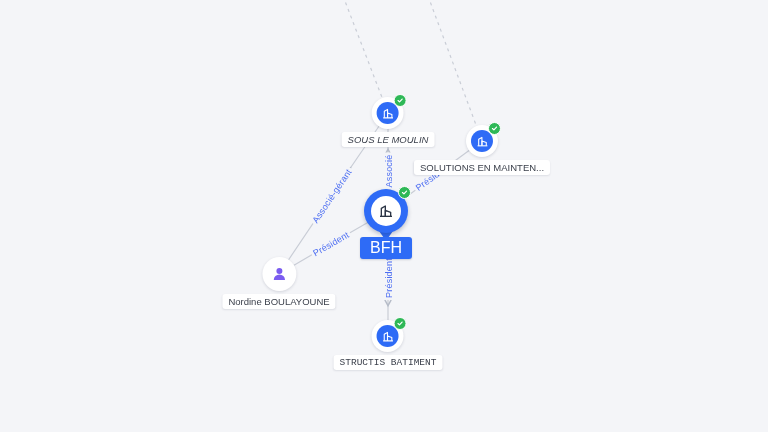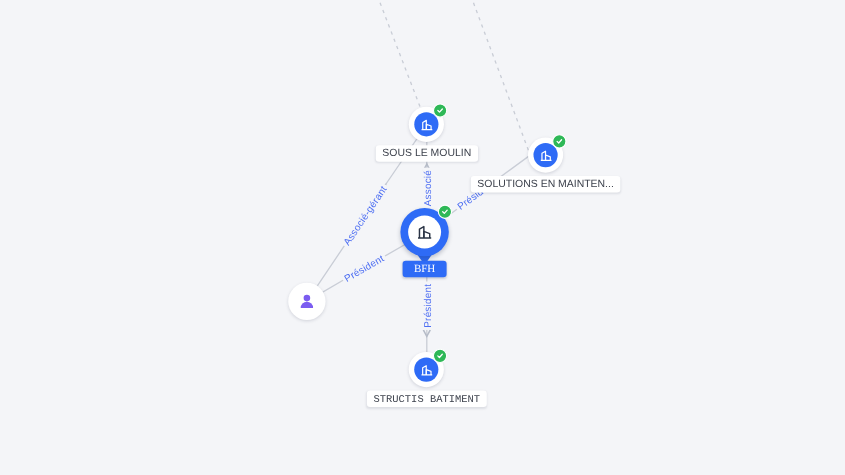--- a/index.html
+++ b/index.html
@@ -68,24 +68,23 @@
     width:0;height:0;
     border-left:9px solid transparent;border-right:9px solid transparent;
     border-top:13px solid var(--company-blue);
   }
   .bfh-inner{
     width:30px;height:30px;background:#fff;border-radius:50%;
     display:flex;align-items:center;justify-content:center;
   }
   .bfh-label{
     margin-top:-6px;z-index:2;position:relative;
-    background:var(--bfh-label-bg);color:#fff;font-size:10px;
+    background:var(--bfh-label-bg);color:#fff;font-size:16px;
     padding:2px 10px;border-radius:3px;white-space:nowrap;
     box-shadow:0 1px 2px rgba(20,30,60,.18);
-    font-family:Liberation Serif, serif;
   }
 </style>
 </head>
 <body>
 
 <div class="stage">
 
   <svg class="edges" width="768" height="432" viewBox="0 0 768 432">
     <defs>
       <marker id="arw" viewBox="-6 -6 12 12" markerWidth="9" markerHeight="9" orient="auto" refX="0" refY="0">
@@ -106,41 +105,41 @@
   <div class="edge-label" style="left: 389px; top: 171px; transform: translate(-50%, -50%) rotate(-90deg); color: rgb(77, 110, 242);">Associé</div>
 
   <div class="edge-label" style="left: 332px; top: 196px; transform: translate(-50%, -50%) rotate(-56deg); color: rgb(77, 110, 242);">Associé-gérant</div>
 
   <div class="edge-label" style="left: 331px; top: 244px; transform: translate(-50%, -50%) rotate(-30deg); color: rgb(77, 110, 242);">Président</div>
 
   <div class="edge-label" style="left: 433px; top: 177px; transform: translate(-50%, -50%) rotate(-36deg); color: rgb(77, 110, 242);">Préside...</div>
 
   <div class="edge-label" style="left: 389px; top: 278px; transform: translate(-50%, -50%) rotate(-90deg); color: rgb(77, 110, 242);">Président</div>
 
-  <div class="node" style="left:388px;top:97px;">
+  <div class="node" style="left:388px;top:97px;font-style:italic;">
     <div class="co-outer">
       <div class="co-inner">
         <svg viewBox="0 0 24 24" width="13" height="13">
           <g fill="none" stroke="#fff" stroke-width="2" stroke-linejoin="round">
             <path d="M3 20h18"></path>
               <path d="M5 20V8l6-3.5V20"></path>
               <path d="M11 20v-9l8 3v6"></path>
           </g>
         </svg>
       </div>
       <div class="badge">
         <svg viewBox="0 0 24 24" width="7" height="7">
           <path d="M5 12l5 5 9-10" stroke="#fff" stroke-width="4" fill="none" stroke-linecap="round" stroke-linejoin="round"></path>
         </svg>
       </div>
     </div>
     <div class="node-label">SOUS LE MOULIN</div>
   </div>
 
-  <div class="node" style="left:496px;top:125px;">
+  <div class="node" style="left:482px;top:125px;">
     <div class="co-outer">
       <div class="co-inner">
         <svg viewBox="0 0 24 24" width="13" height="13">
           <g fill="none" stroke="#fff" stroke-width="2" stroke-linejoin="round">
             <path d="M3 20h18"></path>
               <path d="M5 20V8l6-3.5V20"></path>
               <path d="M11 20v-9l8 3v6"></path>
           </g>
         </svg>
       </div>
@@ -155,20 +154,21 @@
 
   <div class="node" style="left:279px;top:257px;">
     <div class="person-outer">
       <svg viewBox="0 0 24 24" width="18" height="18">
         <g fill="var(--person-purple)">
           <circle cx="12" cy="8" r="4"></circle>
           <path d="M4.5 20a7.5 7.5 0 0 1 15 0z"></path>
         </g>
       </svg>
     </div>
+    <div class="node-label">Nordine BOULAYOUNE</div>
   </div>
 
   <div class="node" style="left:388px;top:320px;font-family:Liberation Mono, monospace;">
     <div class="co-outer">
       <div class="co-inner">
         <svg viewBox="0 0 24 24" width="13" height="13">
           <g fill="none" stroke="#fff" stroke-width="2" stroke-linejoin="round">
             <path d="M3 20h18"></path>
               <path d="M5 20V8l6-3.5V20"></path>
               <path d="M11 20v-9l8 3v6"></path>

